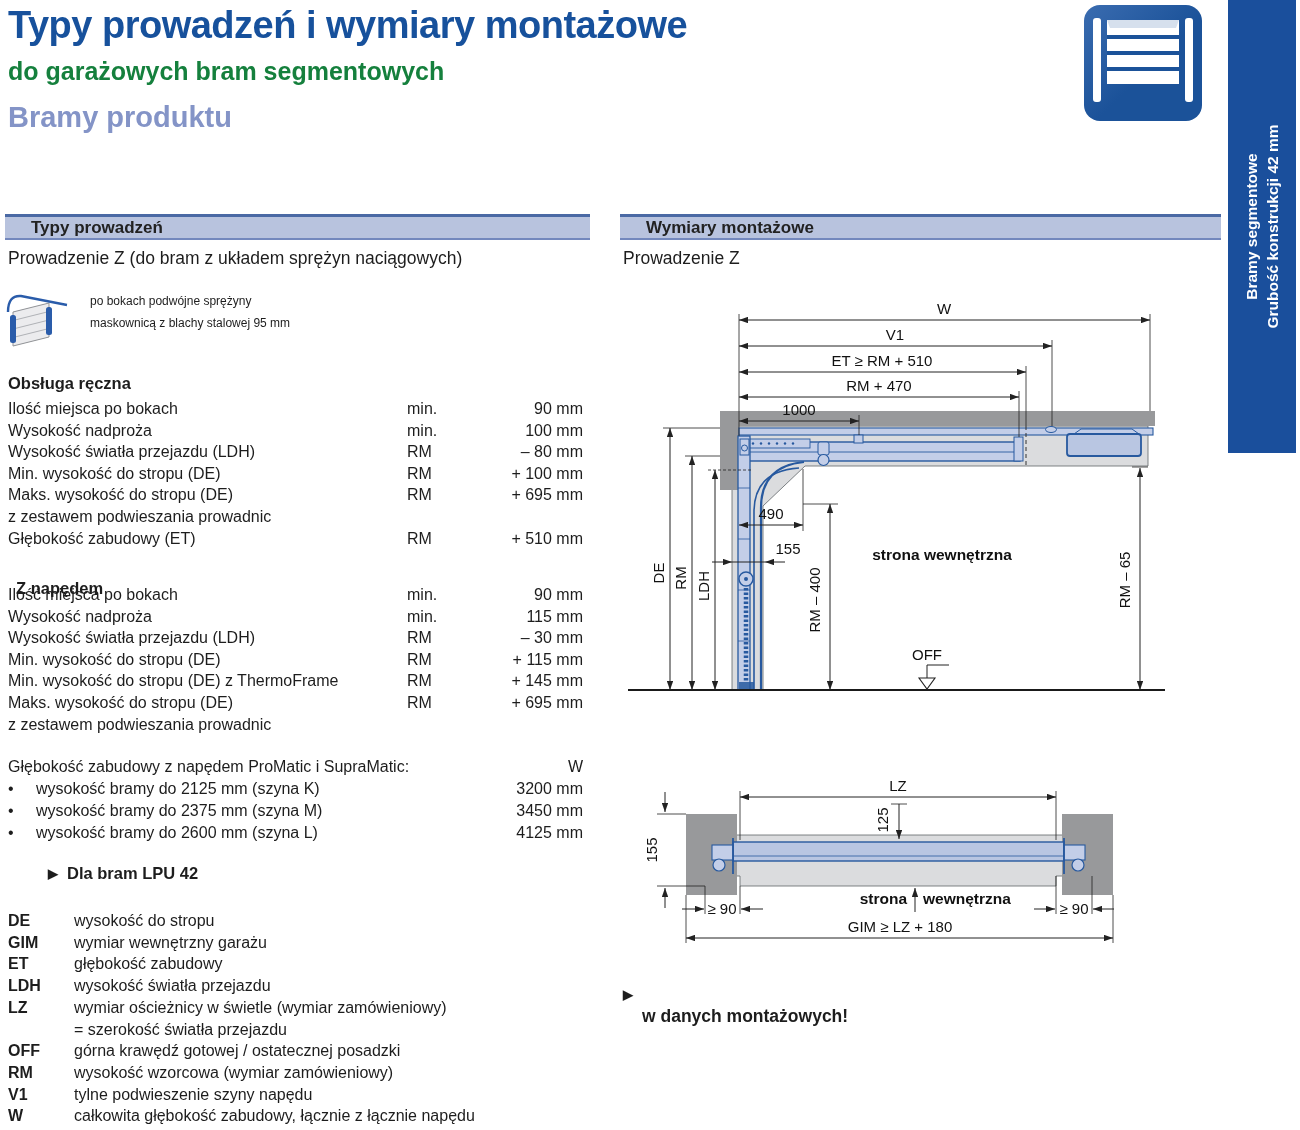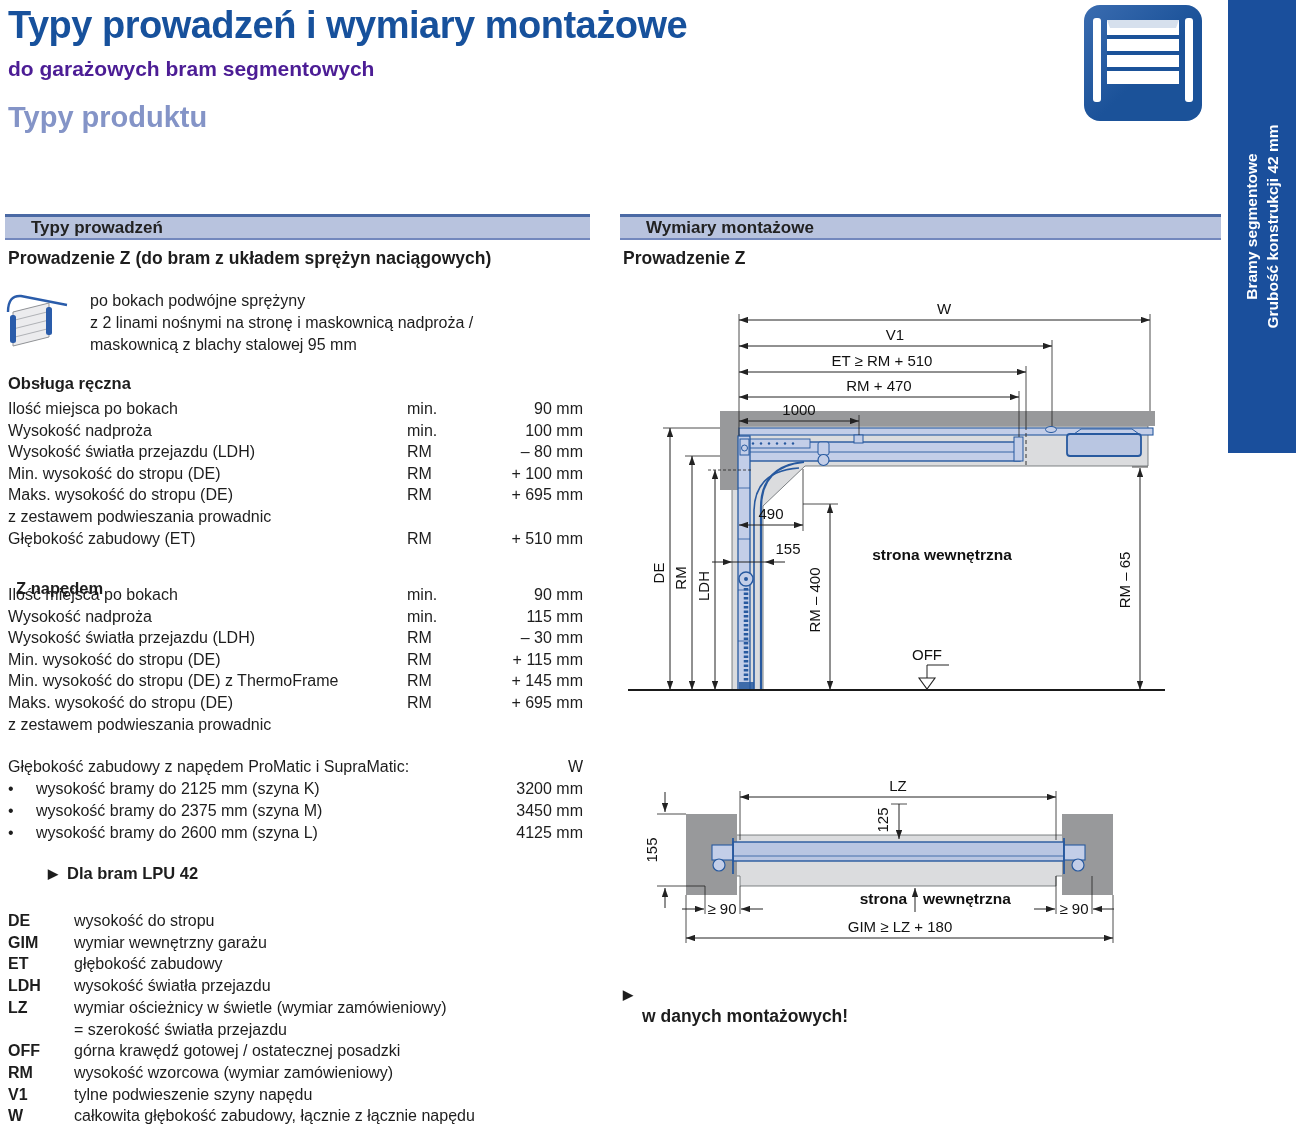--- a/index.html
+++ b/index.html
@@ -1,32 +1,32 @@
 <!DOCTYPE html>
 <html><head>
 <meta charset="utf-8">
 <style>
   html,body{margin:0;padding:0;background:#fff;}
   #page{position:relative;width:1300px;height:1130px;background:#fff;overflow:hidden;
         font-family:"Liberation Sans",sans-serif;color:#1d1d1d;}
   .abs{position:absolute;}
   
   .title{left:8px;top:4px;font-size:38px;font-weight:bold;color:#17519c;letter-spacing:-0.5px;}
-  .subtitle{left:8px;top:57px;font-size:21px;font-weight:bold;color:#4c1d95;}
+  .subtitle{left:8px;top:57px;font-size:25px;font-weight:bold;color:#15803d;}
   .opis{left:8px;top:101px;font-size:29px;font-weight:bold;color:#8494c7;}
   
   .bar{height:21px;background:#b8c3de;border-top:3px solid #4a69a4;border-bottom:2px solid #7388bd;
        font-size:17px;font-weight:bold;color:#222;padding-left:26px;line-height:21px;}
   
   #leftcol{left:5px;top:214px;width:585px;height:910px;}
   #rightcol{left:620px;top:214px;width:585px;height:910px;}
-  .subhead{position:absolute;left:3px;top:34px;font-size:17.5px;font-weight:bold;text-align:center;}
+  .subhead{position:absolute;left:3px;top:34px;font-size:17.5px;font-weight:normal;text-align:center;}
   
   .intro-icon{position:absolute;left:0px;top:74px;}
-  .intro-text{position:absolute;left:85px;top:76px;font-size:16px;line-height:22px;}
+  .intro-text{position:absolute;left:85px;top:76px;font-size:12px;line-height:22px;}
   .h-sec{position:absolute;left:3px;font-size:16.5px;font-weight:bold;}
   .tbl{position:absolute;left:3px;width:575px;}
   .trow{display:flex;line-height:21.6px;font-size:16px;gap:32px;}
   .tlabel{flex:1;}
   .tref{width:52px;}
   .tval{width:92px;text-align:right;}
   .brow{display:flex;line-height:22px;font-size:16px;}
   .bdot{width:28px;}
   .blabel{flex:1;}
   .bval{width:92px;text-align:right;}
@@ -49,21 +49,21 @@
   svg text.bold{font-weight:bold;font-size:15.5px;}
   svg text.rot{font-size:15px;}
 </style>
 </head>
 <body>
 
 <div id="page">
 
   <div class="abs title">Typy prowadzeń i wymiary montażowe</div>
   <div class="abs subtitle">do garażowych bram segmentowych</div>
-  <div class="abs opis">Typy produktu</div>
+  <div class="abs opis">Bramy produktu</div>
 
   <div class="abs" style="left:1083px;top:4px;">
     <svg width="120" height="118" viewBox="0 0 120 118">
       <defs>
         <linearGradient id="icograd" x1="0" y1="0" x2="1" y2="1">
           <stop offset="0" stop-color="#3a6cb0"></stop>
             <stop offset="0.55" stop-color="#1b5299"></stop>
         </linearGradient>
       </defs>
       <rect x="1" y="1" width="118" height="116" rx="16" fill="url(#icograd)"></rect>
@@ -93,21 +93,20 @@
         <line x1="8" y1="32.5" x2="44" y2="23.5" stroke="#b0b2b6" stroke-width="1"></line>
         <line x1="8" y1="41" x2="44" y2="32" stroke="#b0b2b6" stroke-width="1"></line>
         <line x1="8" y1="49.5" x2="44" y2="40.5" stroke="#b0b2b6" stroke-width="1"></line>
         <rect x="5" y="27" width="6" height="28" rx="2.5" fill="#2a5caa"></rect>
         <rect x="41" y="19" width="6" height="28" rx="2.5" fill="#2a5caa"></rect>
         <path d="M3,24 Q3,7 16,8 L62,17" fill="none" stroke="#2a5caa" stroke-width="2.4"></path>
       </svg>
     </div>
     <div class="intro-text">
       <div>po bokach podwójne sprężyny</div>
-      <div>z 2 linami nośnymi na stronę i maskownicą nadproża /</div>
       <div>maskownicą z blachy stalowej 95 mm</div>
     </div>
 
     <div class="h-sec" style="top:160px;">Obsługa ręczna</div>
     <div class="tbl" style="top:184px;">
       <div class="trow">
           <span class="tlabel">Ilość miejsca po bokach</span>
           <span class="tref">min.</span>
           <span class="tval">90 mm</span>
         </div>

